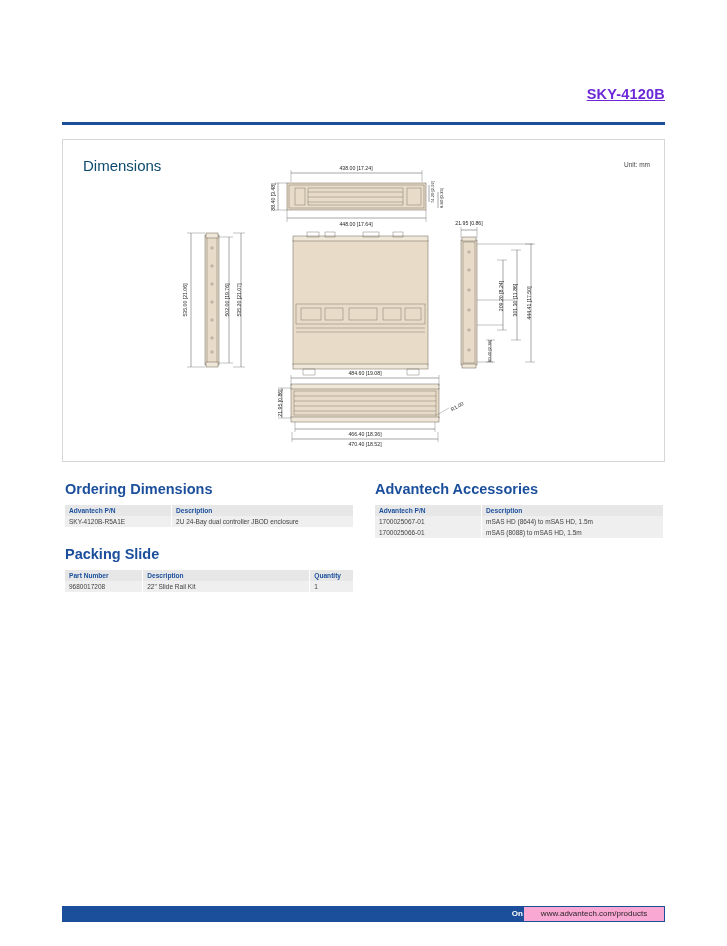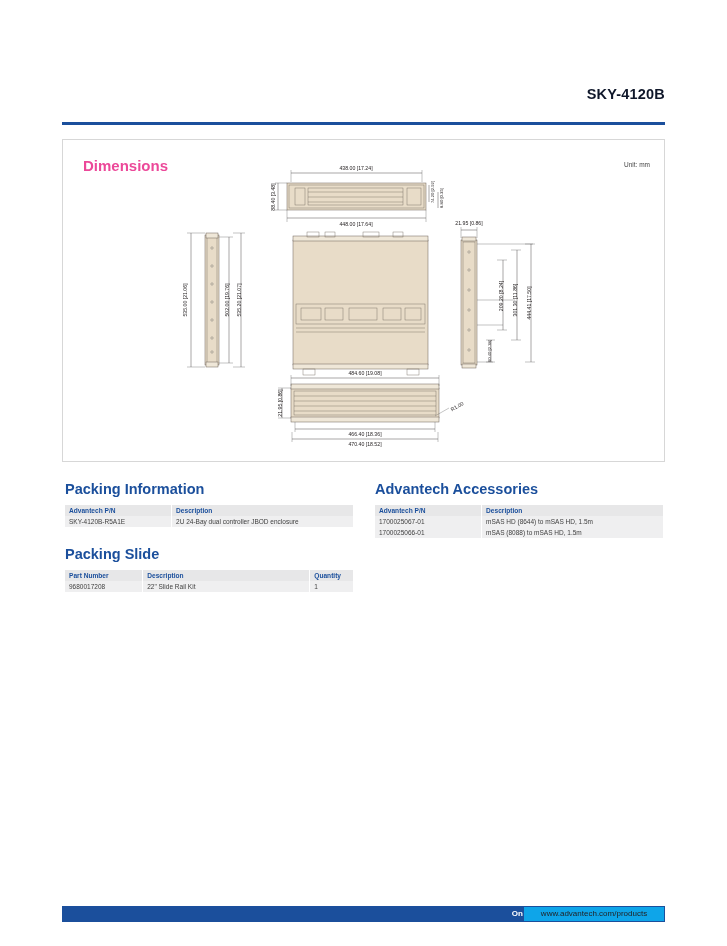--- a/index.html
+++ b/index.html
@@ -23,22 +23,23 @@
     left: 0;
     right: 0;
     height: 28px;
   }
   .header-title {
     position: absolute;
     right: 62px;
     top: 0;
     font-size: 14.5px;
     font-weight: bold;
-    color: #0f172a;
+    color: #6d28d9;
     letter-spacing: 0.2px;
+    text-decoration: underline;
   }
   .header-rule {
     position: absolute;
     left: 62px;
     right: 62px;
     top: 36px;
     height: 3px;
     background: #1b4f9c;
   }
 
@@ -51,22 +52,22 @@
     height: 323px;
     border: 1px solid #d7d7d7;
     background: #ffffff;
     box-sizing: border-box;
   }
   .dim-title {
     position: absolute;
     left: 20px;
     top: 17px;
     font-size: 15px;
-    font-weight: bold;
-    color: #ec4899;
+    font-weight: normal;
+    color: #0c4a6e;
   }
   .dim-unit {
     position: absolute;
     right: 14px;
     top: 21px;
     font-size: 6.5px;
     color: #444;
   }
 
   
@@ -141,21 +142,21 @@
     font-weight: bold;
     color: #ffffff;
     line-height: 12px;
   }
   .footer-url {
     position: absolute;
     right: 62px;
     bottom: 24px;
     width: 142px;
     height: 16px;
-    background: #0ea5e9;
+    background: #f9a8d4;
     border: 1px solid #1b4f9c;
     box-sizing: border-box;
     font-size: 8px;
     color: #231f20;
     text-align: center;
     line-height: 14px;
   }
 
   
   .dimtext { font-family: "Liberation Sans", sans-serif; font-size: 5.2px; fill: #231f20; }
@@ -343,21 +344,21 @@
         <line x1="229" y1="299" x2="375" y2="299" class="dline"></line>
         <line x1="229" y1="292" x2="229" y2="302" class="dthin"></line>
         <line x1="375" y1="292" x2="375" y2="302" class="dthin"></line>
         <text x="302" y="306" text-anchor="middle" class="dimtext">470.40 [18.52]</text>
       </g>
 
     </svg>
   </div>
 </div>
 
-<div class="sec-heading" id="ordering-heading">Packing Information</div>
+<div class="sec-heading" id="ordering-heading">Ordering Dimensions</div>
 <table class="spec" id="ordering-table">
   <colgroup>
       <col style="width:37%">
       <col style="width:63%">
     </colgroup>
   <thead>
     <tr>
       <th>Advantech P/N</th>
       <th>Description</th>
     </tr>

